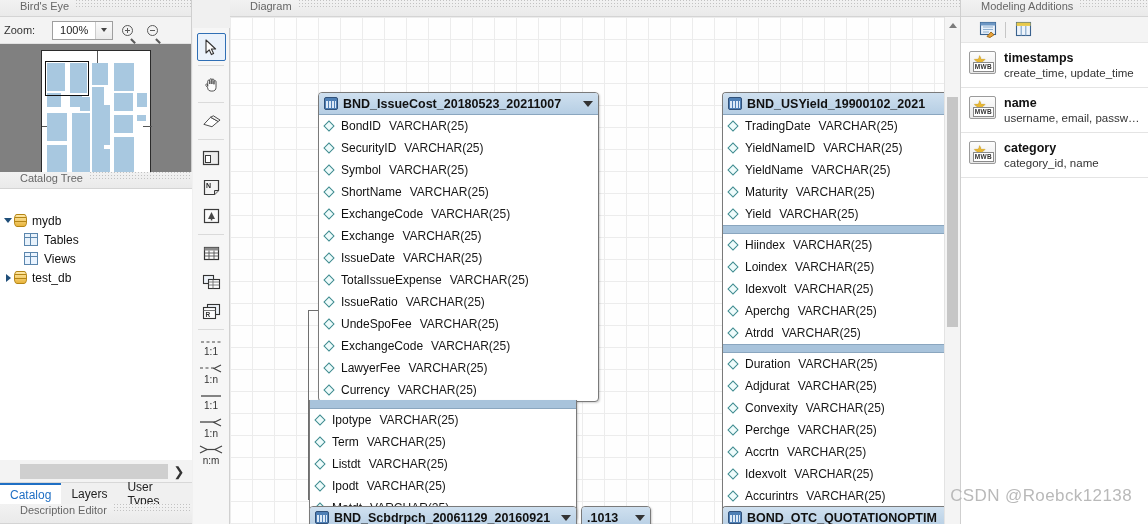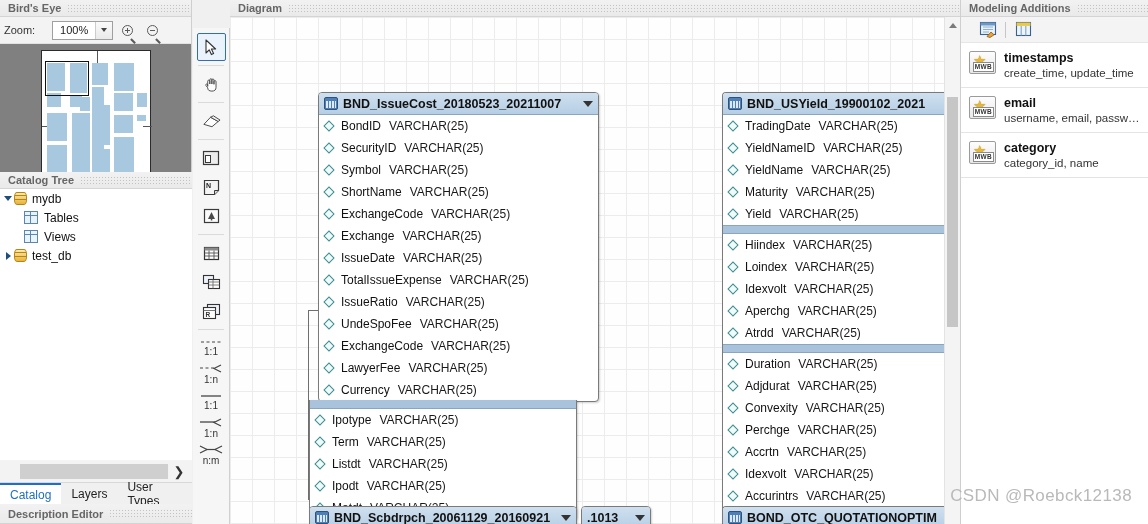--- a/index.html
+++ b/index.html
@@ -12,27 +12,26 @@
     color: #1a1a1a;
     background: #f0f0f0;
   }
   #app { position: relative; width: 1148px; height: 524px; overflow: hidden; }
 
   
   .panel-caption {
     height: 17px;
     background: linear-gradient(#f2f2f2, #eaeaea);
     border-bottom: 1px solid #d4d4d4;
-    display: flex; align-items: center;
-    padding-left: 8px;
+    display: flex; 
+    padding-left: 20px;
     font-size: 11px;
     color: #666;
     overflow: hidden;
     white-space: nowrap;
-    font-weight: bold;
   }
   .panel-caption .cap-text { padding-right: 6px; }
   .panel-caption .cap-dots {
     flex: 1; height: 7px;
     background-image: radial-gradient(#bdbdbd 0.7px, transparent 0.9px);
     background-size: 3px 3px;
     background-position: 0 2px;
     opacity: .9;
   }
 
@@ -103,20 +102,21 @@
   }
   #be-page .pagefold { position:absolute; background:#555; }
   .be-blk { position:absolute; background:#a8c8e0; }
   #be-view { position:absolute; border:1.4px solid #111; }
 
   
   #catalog-panel { position:absolute; top:172px; left:0; width:192px; bottom:0; }
   #catalog-tree {
     position:absolute; top:17px; left:0; right:0; bottom:64px;
     background:#ffffff; overflow:hidden;
+    padding-top: 22px;
   }
   .tree-row { display:flex; align-items:center; height:19px; padding-left:2px; font-size:12px; color:#111; }
   .tree-row.indent { padding-left:24px; }
   .tw { width:12px; display:flex; align-items:center; justify-content:center; }
   .tw i { width:0;height:0;display:block; }
   .tw.open i { border-left:4.5px solid transparent;border-right:4.5px solid transparent;border-top:5px solid #1f4e79; }
   .tw.closed i { border-top:4.5px solid transparent;border-bottom:4.5px solid transparent;border-left:5px solid #1f4e79; }
   .ic-db {
     width:13px;height:13px;margin-right:5px;position:relative;flex:none;
     background: linear-gradient(#ffe9a8,#e8b43c);
@@ -795,21 +795,21 @@
           <div class="ma-title">timestamps</div>
           <div class="ma-sub">create_time, update_time</div>
         </span>
       </div>
       <div class="ma-item">
         <span class="ma-star">
           <span class="star">★</span>
           <span class="mwb">MWB</span>
         </span>
         <span class="ma-text">
-          <div class="ma-title">email</div>
+          <div class="ma-title">name</div>
           <div class="ma-sub">username, email, passwor...</div>
         </span>
       </div>
       <div class="ma-item">
         <span class="ma-star">
           <span class="star">★</span>
           <span class="mwb">MWB</span>
         </span>
         <span class="ma-text">
           <div class="ma-title">category</div>

